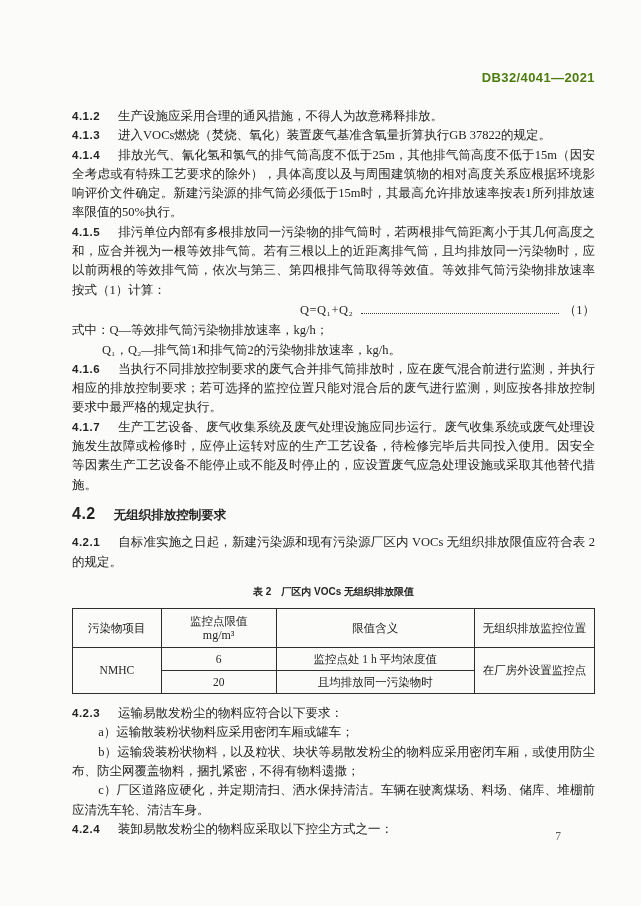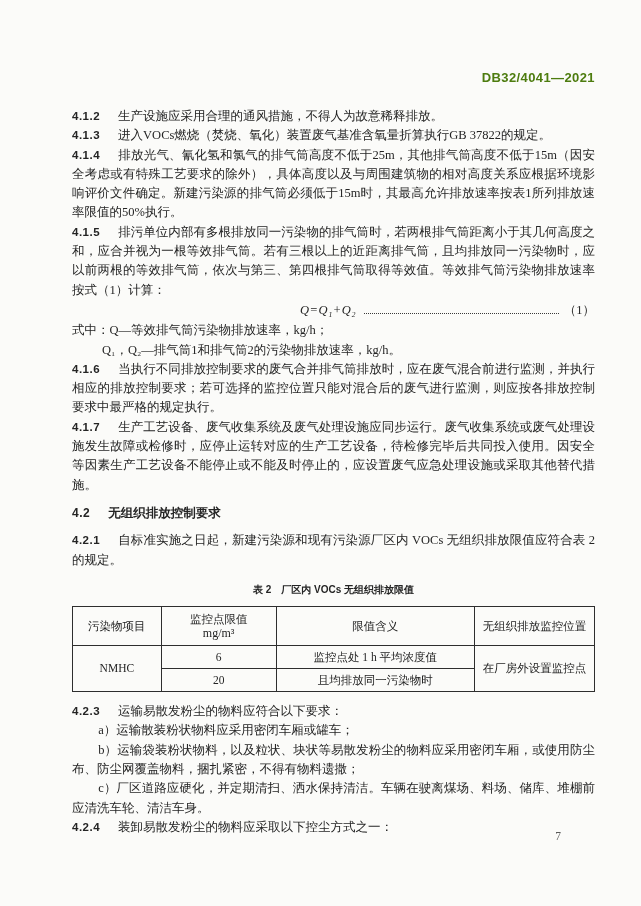--- a/index.html
+++ b/index.html
@@ -36,30 +36,29 @@
     margin-right:18px;
     letter-spacing:0.5px;
   }
   .sec-heading {
     font-family:"Liberation Sans","DejaVu Sans",sans-serif;
     font-weight:700;
     font-size:12.5px;
     margin:9px 0 8px 0;
     text-align:left;
   }
-  .sec-heading .cnum { font-size:12px; }
+  .sec-heading .cnum { font-size:16px; }
   .item { text-indent:2.1em; }
   .formula-row {
     display:flex;
     align-items:baseline;
     padding-left:228px;
     margin:1px 0;
   }
   .formula-ex {
-    font-style:italic;
     white-space:nowrap;
     letter-spacing:0.5px;
   }
   .leader {
     flex:1;
     border-bottom:1.6px dotted #3a3a3a;
     margin:0 5px 4px 8px;
     min-width:30px;
   }
   .fnum { white-space:nowrap; }

